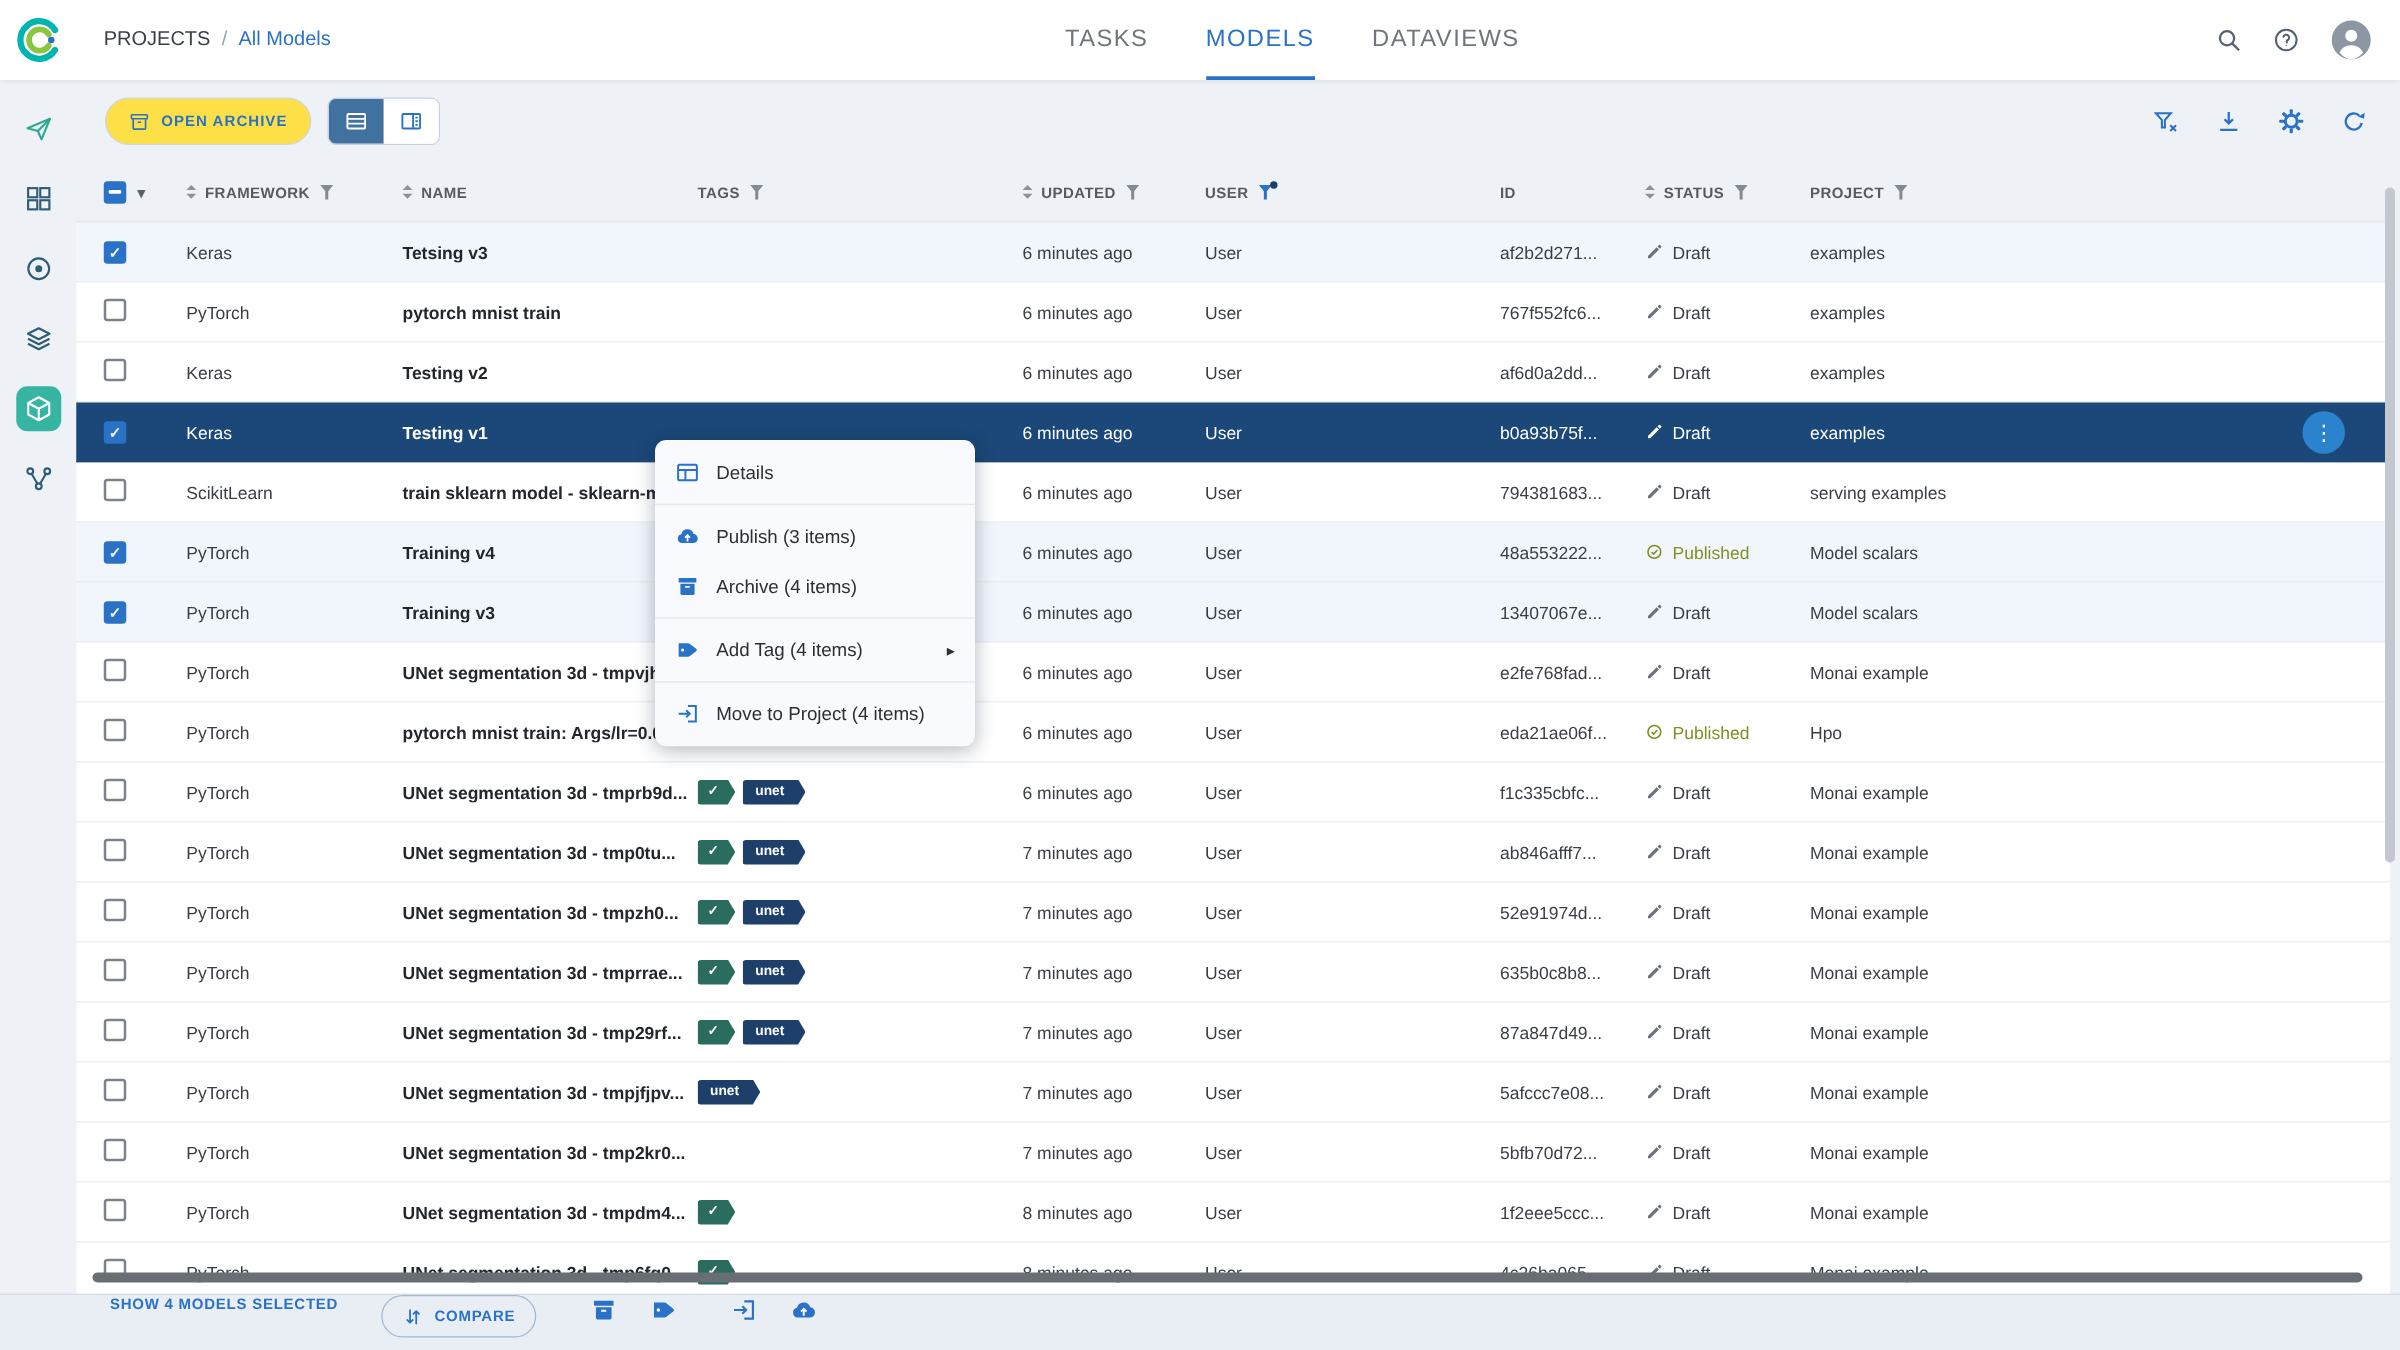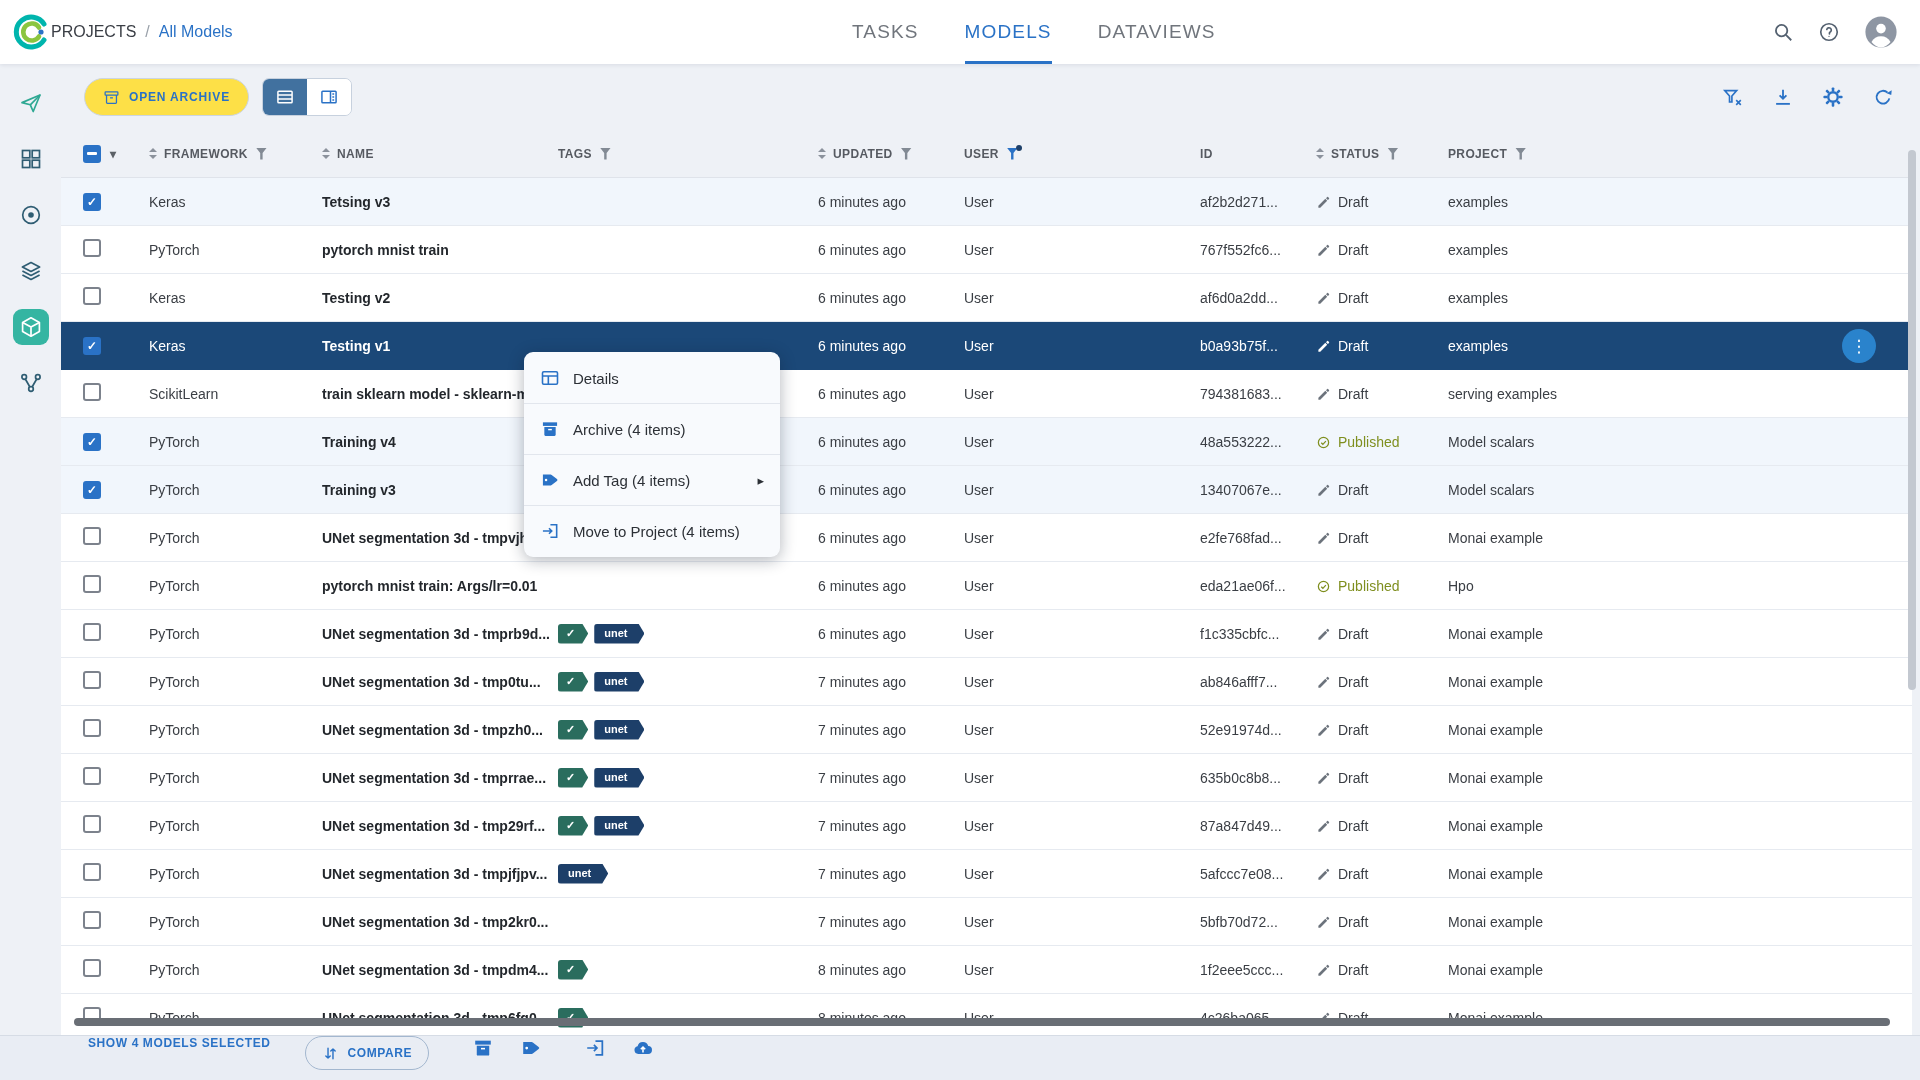--- a/index.html
+++ b/index.html
@@ -16,21 +16,21 @@
   body{position:relative;background:var(--page);font-family:"Liberation Sans",sans-serif;color:var(--text)}
   button{font-family:inherit;cursor:pointer}
   [data-icon]{display:inline-flex;align-items:center;justify-content:center}
   [data-icon] svg{width:100%;height:100%;display:block}
   .s17{width:17px;height:17px}.s20{width:20px;height:20px}.s22{width:22px;height:22px}.s34{width:34px;height:34px}.s40{width:40px;height:40px}
 
   
   .topbar{position:absolute;top:0;left:0;right:0;height:64px;background:#fff;display:flex;align-items:center;
           box-shadow:0 1px 4px rgba(25,40,70,.10);z-index:40}
   .logo{margin-left:11px}
-  .breadcrumb{display:flex;align-items:center;gap:9px;font-size:16px}
+  .breadcrumb{margin-left:32px;display:flex;align-items:center;gap:9px;font-size:16px}
   .bc-root{color:#3a3e45}
   .breadcrumb .sep{color:#9aa1aa}
   .breadcrumb .current{color:var(--blue)}
   .tabs{position:absolute;left:852px;top:0;height:64px;display:flex;gap:46px}
   .tab{display:flex;align-items:center;font-size:19px;letter-spacing:.06em;color:#70757c;
        border-bottom:3px solid transparent;padding-top:3px}
   .tab.active{color:var(--blue);border-bottom-color:var(--blue)}
   .top-actions{margin-left:auto;display:flex;align-items:center;gap:24px;padding-right:22px}
   .icon-btn{background:none;border:none;padding:0;color:#546170;display:inline-flex}
 
@@ -79,21 +79,21 @@
   .cb{width:18px;height:18px;border:2px solid #7c828c;border-radius:3px;background:#fff;display:inline-flex;
       align-items:center;justify-content:center;font-size:12px;font-weight:bold;color:#fff;line-height:1}
   .cb.on,.cb.ind{background:var(--blue);border-color:var(--blue)}
   .cb.ind::after{content:"";width:10px;height:2.4px;background:#fff;border-radius:1px}
 
   .c-tags{display:flex;gap:6px;align-items:center}
   .tag{height:20px;display:inline-flex;align-items:center;font-size:11px;font-weight:bold;color:#fff;line-height:1}
   .tag-check{background:#2a6d5e;padding:0 13px 0 8px;clip-path:polygon(0 0,calc(100% - 6px) 0,100% 50%,calc(100% - 6px) 100%,0 100%);border-radius:3px}
   .tag-label{background:#1d3f69;padding:0 17px 0 10px;clip-path:polygon(0 0,calc(100% - 6px) 0,100% 50%,calc(100% - 6px) 100%,0 100%);border-radius:3px}
 
-  .c-status{display:flex;align-items:flex-end;gap:7px;overflow:visible}
+  .c-status{display:flex;align-items:center;gap:7px;overflow:visible}
   .sticon{width:15px;height:15px;color:#6c737c;flex:none}
   .c-status.published .sticon,.c-status.published .stlabel{color:var(--olive)}
   .tr.selected .c-status .sticon,.tr.selected .c-status .stlabel{color:#fff}
 
   .row-menu{position:absolute;right:36px;top:7px;width:34px;height:34px;border-radius:50%;background:#2a83cc;
             color:#fff;border:none;font-size:17px;display:flex;align-items:center;justify-content:center;z-index:5}
 
   
   .ctx{position:absolute;left:524px;top:352px;width:256px;background:#f8fafd;border-radius:9px;
        box-shadow:0 3px 16px rgba(15,25,45,.32);padding:6px 0;z-index:60}
@@ -709,20 +709,29 @@
       <span class="mic" data-icon="details">
         <svg viewBox="0 0 24 24" fill="none" stroke="currentColor" stroke-width="1.9">
           <rect x="3" y="4.5" width="18" height="15" rx="1.5"></rect>
           <path d="M3 9.5h18M10 9.5v10"></path>
         </svg>
       </span>
       <span class="mlabel">Details</span>
     </div>
     <div class="mdiv"></div>
     <div class="mi">
+      <span class="mic" data-icon="publish">
+        <svg viewBox="0 0 24 24">
+          <path d="M6.8 18.5a4.3 4.3 0 0 1-.7-8.5A6 6 0 0 1 17.7 9.7a4.1 4.1 0 0 1-.6 8.8z" fill="currentColor"></path>
+          <path d="M12 17v-5.2M9.6 13.4 12 11l2.4 2.4" stroke="#fff" stroke-width="1.7" fill="none"></path>
+        </svg>
+      </span>
+      <span class="mlabel">Publish (3 items)</span>
+    </div>
+    <div class="mi">
       <span class="mic" data-icon="archive">
         <svg viewBox="0 0 24 24">
           <path d="M3.5 4h17v4.3h-17z" fill="currentColor"></path>
           <path d="M5.2 9.5h13.6V19a1.3 1.3 0 0 1-1.3 1.3H6.5A1.3 1.3 0 0 1 5.2 19z" fill="currentColor"></path>
           <path d="M9.8 12.7h4.4" stroke="#fff" stroke-width="1.7"></path>
         </svg>
       </span>
       <span class="mlabel">Archive (4 items)</span>
     </div>
     <div class="mdiv"></div>

